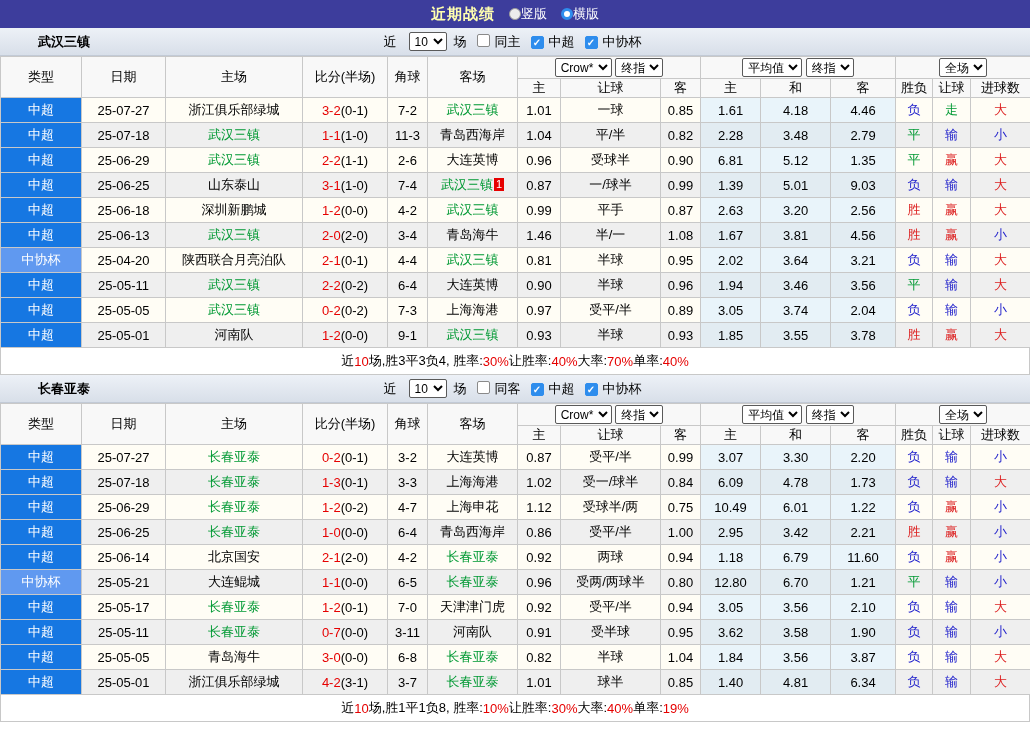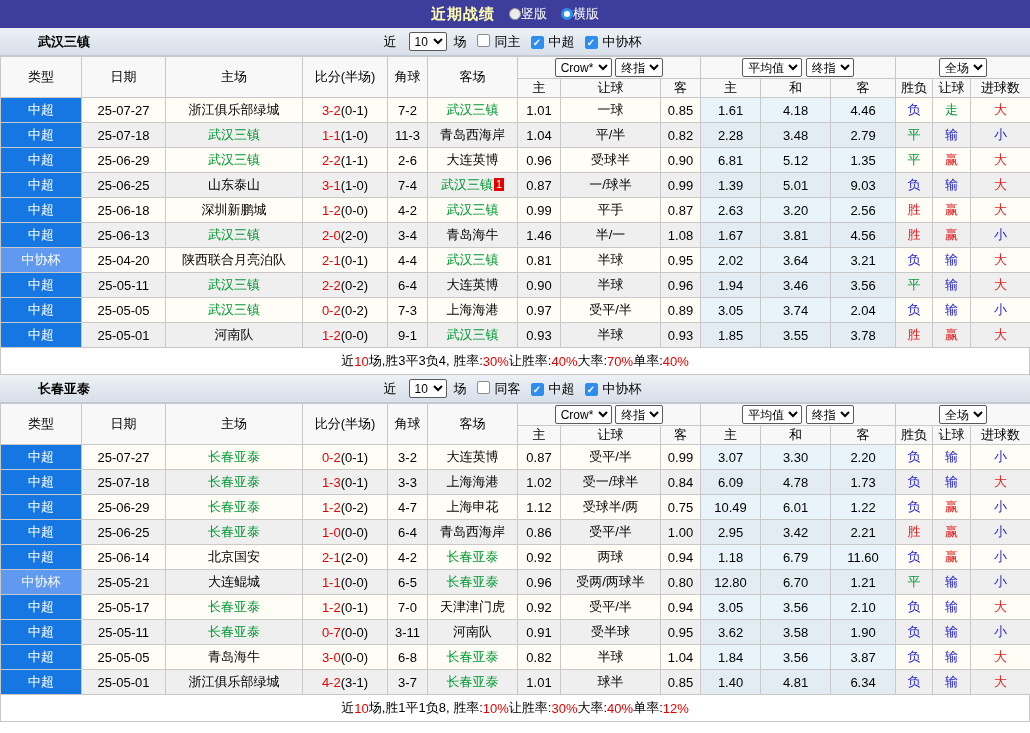--- a/index.html
+++ b/index.html
@@ -542,15 +542,15 @@
   <div class="summary">
       <span>近</span>
       <span class="red">10</span>
       <span>场,胜1平1负8, 胜率:</span>
       <span class="red">10%</span>
       <span> 让胜率:</span>
       <span class="red">30%</span>
       <span> 大率:</span>
       <span class="red">40%</span>
       <span> 单率:</span>
-      <span class="red">12%</span>
+      <span class="red">19%</span>
     </div>
 </div>
 
 </body></html>

